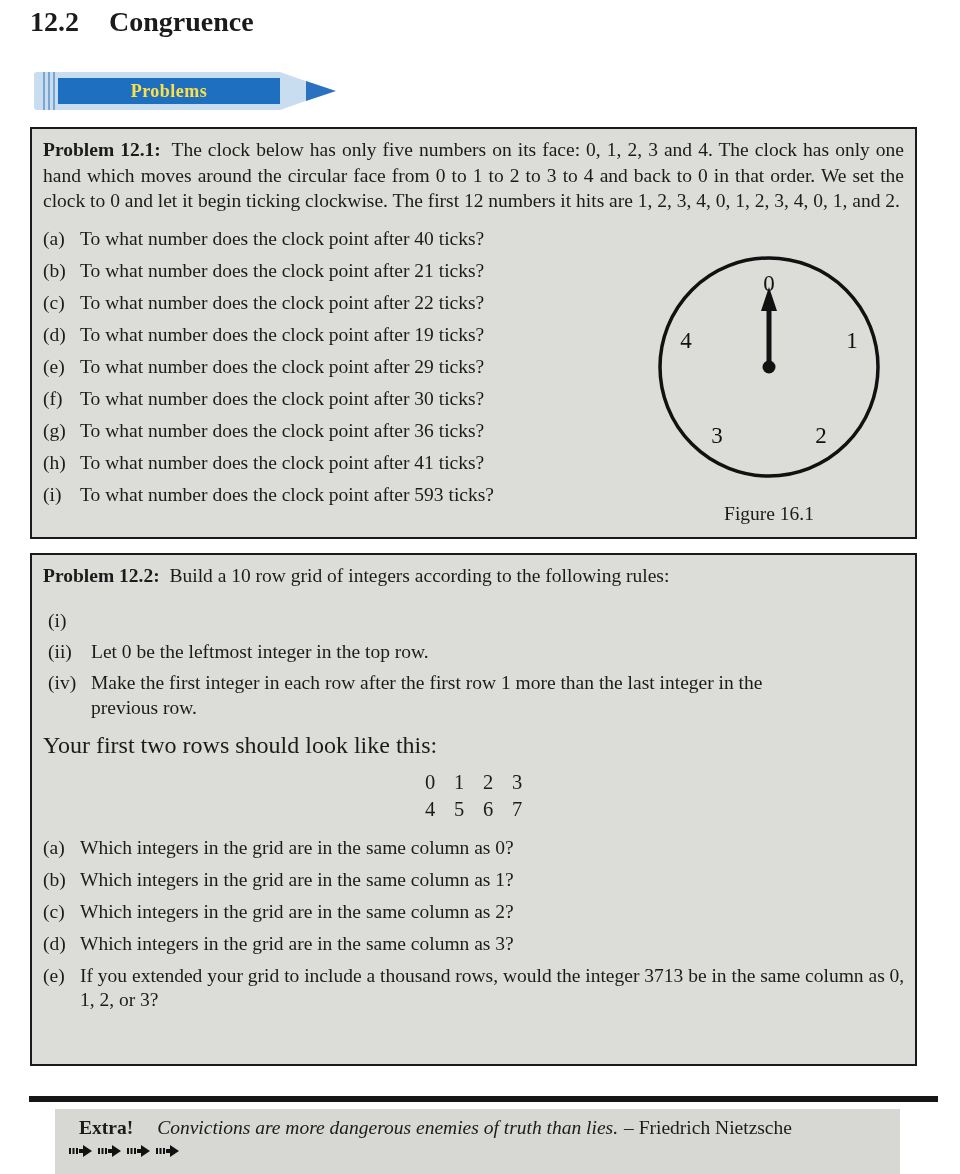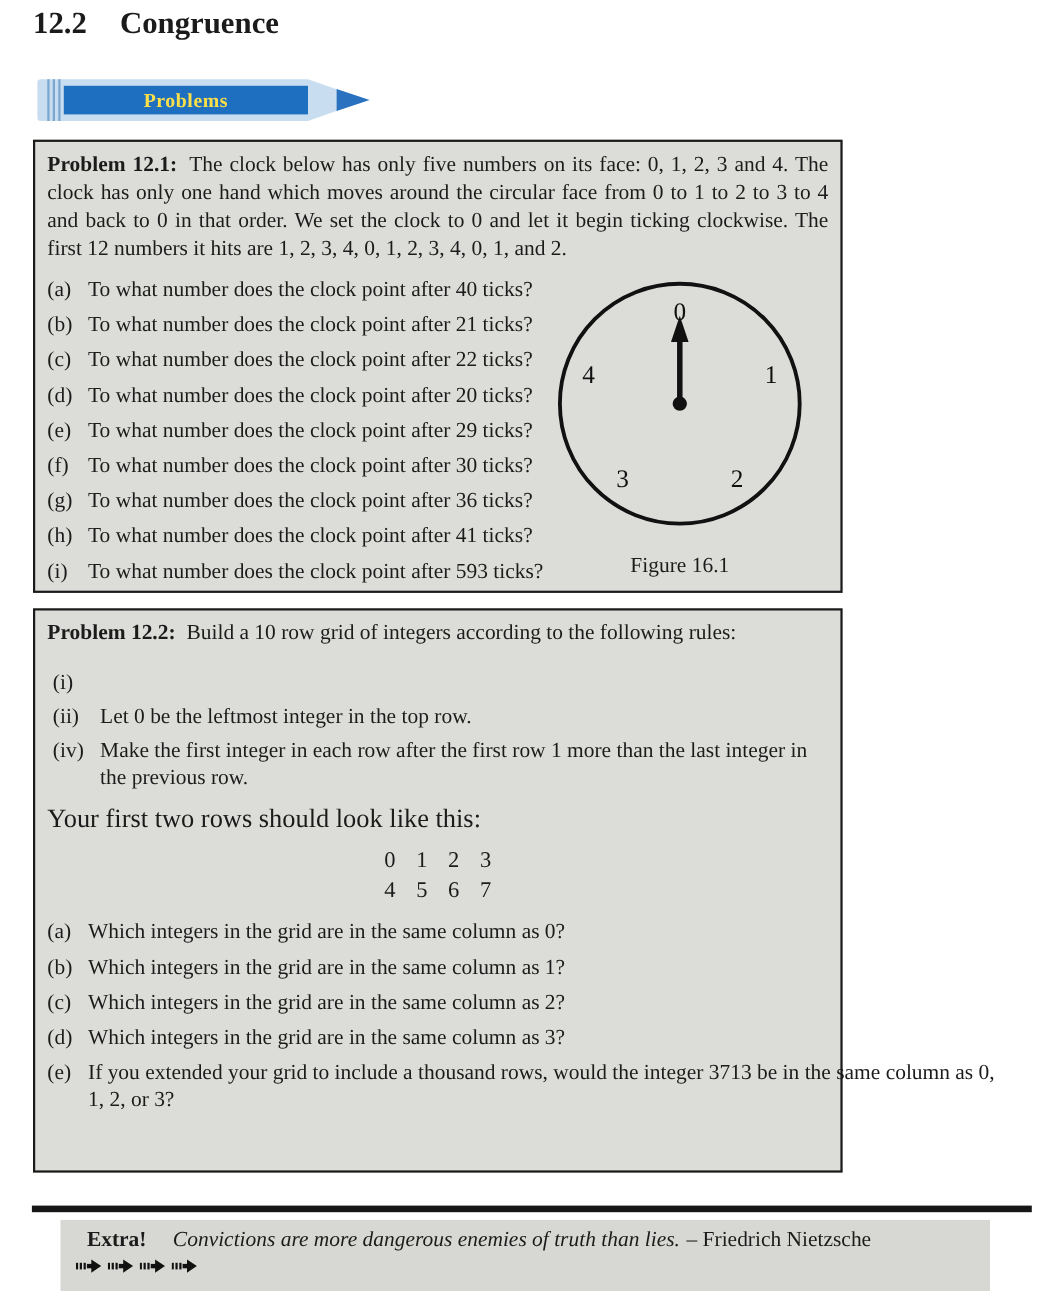--- a/index.html
+++ b/index.html
@@ -27,21 +27,21 @@
   .pencil-band span { color:#fde047; font-weight:bold; font-size:18px;
     font-family:"Liberation Serif", serif; letter-spacing:.5px; }
   .tip-light { position:absolute; left:246px; top:4px; width:0; height:0;
     border-top:19px solid transparent; border-bottom:19px solid transparent;
     border-left:54px solid #c9ddf0; }
   .tip-dark { position:absolute; left:272px; top:13px; width:0; height:0;
     border-top:10px solid transparent; border-bottom:10px solid transparent;
     border-left:30px solid #2a72c0; }
 
   
-  .pbox { position:absolute; left:30px; width:736px; border:2px solid #1a1a1a;
+  .pbox { position:absolute; left:30px; width:887px; border:2px solid #1a1a1a;
     background:#dcdcd9; padding:8px 11px; }
   .box1 { top:127px; height:412px; }
   .box2 { top:553px; height:513px; }
   .intro { font-size:19.5px; line-height:25.5px; text-align:justify; }
   .intro b { margin-right:5px; }
 
   .parts { margin-top:13px; width:578px; }
   .parts-wide { width:877px; }
   .part { display:flex; font-size:19.5px; line-height:24px; margin-bottom:8px; }
   .part .plabel { width:37px; flex:none; }
@@ -100,21 +100,21 @@
     <div class="part">
         <span class="plabel">(b)</span>
         <span class="ptext">To what number does the clock point after 21 ticks?</span>
       </div>
     <div class="part">
         <span class="plabel">(c)</span>
         <span class="ptext">To what number does the clock point after 22 ticks?</span>
       </div>
     <div class="part">
         <span class="plabel">(d)</span>
-        <span class="ptext">To what number does the clock point after 20 ticks?</span>
+        <span class="ptext">To what number does the clock point after 19 ticks?</span>
       </div>
     <div class="part">
         <span class="plabel">(e)</span>
         <span class="ptext">To what number does the clock point after 29 ticks?</span>
       </div>
     <div class="part">
         <span class="plabel">(f)</span>
         <span class="ptext">To what number does the clock point after 30 ticks?</span>
       </div>
     <div class="part">

